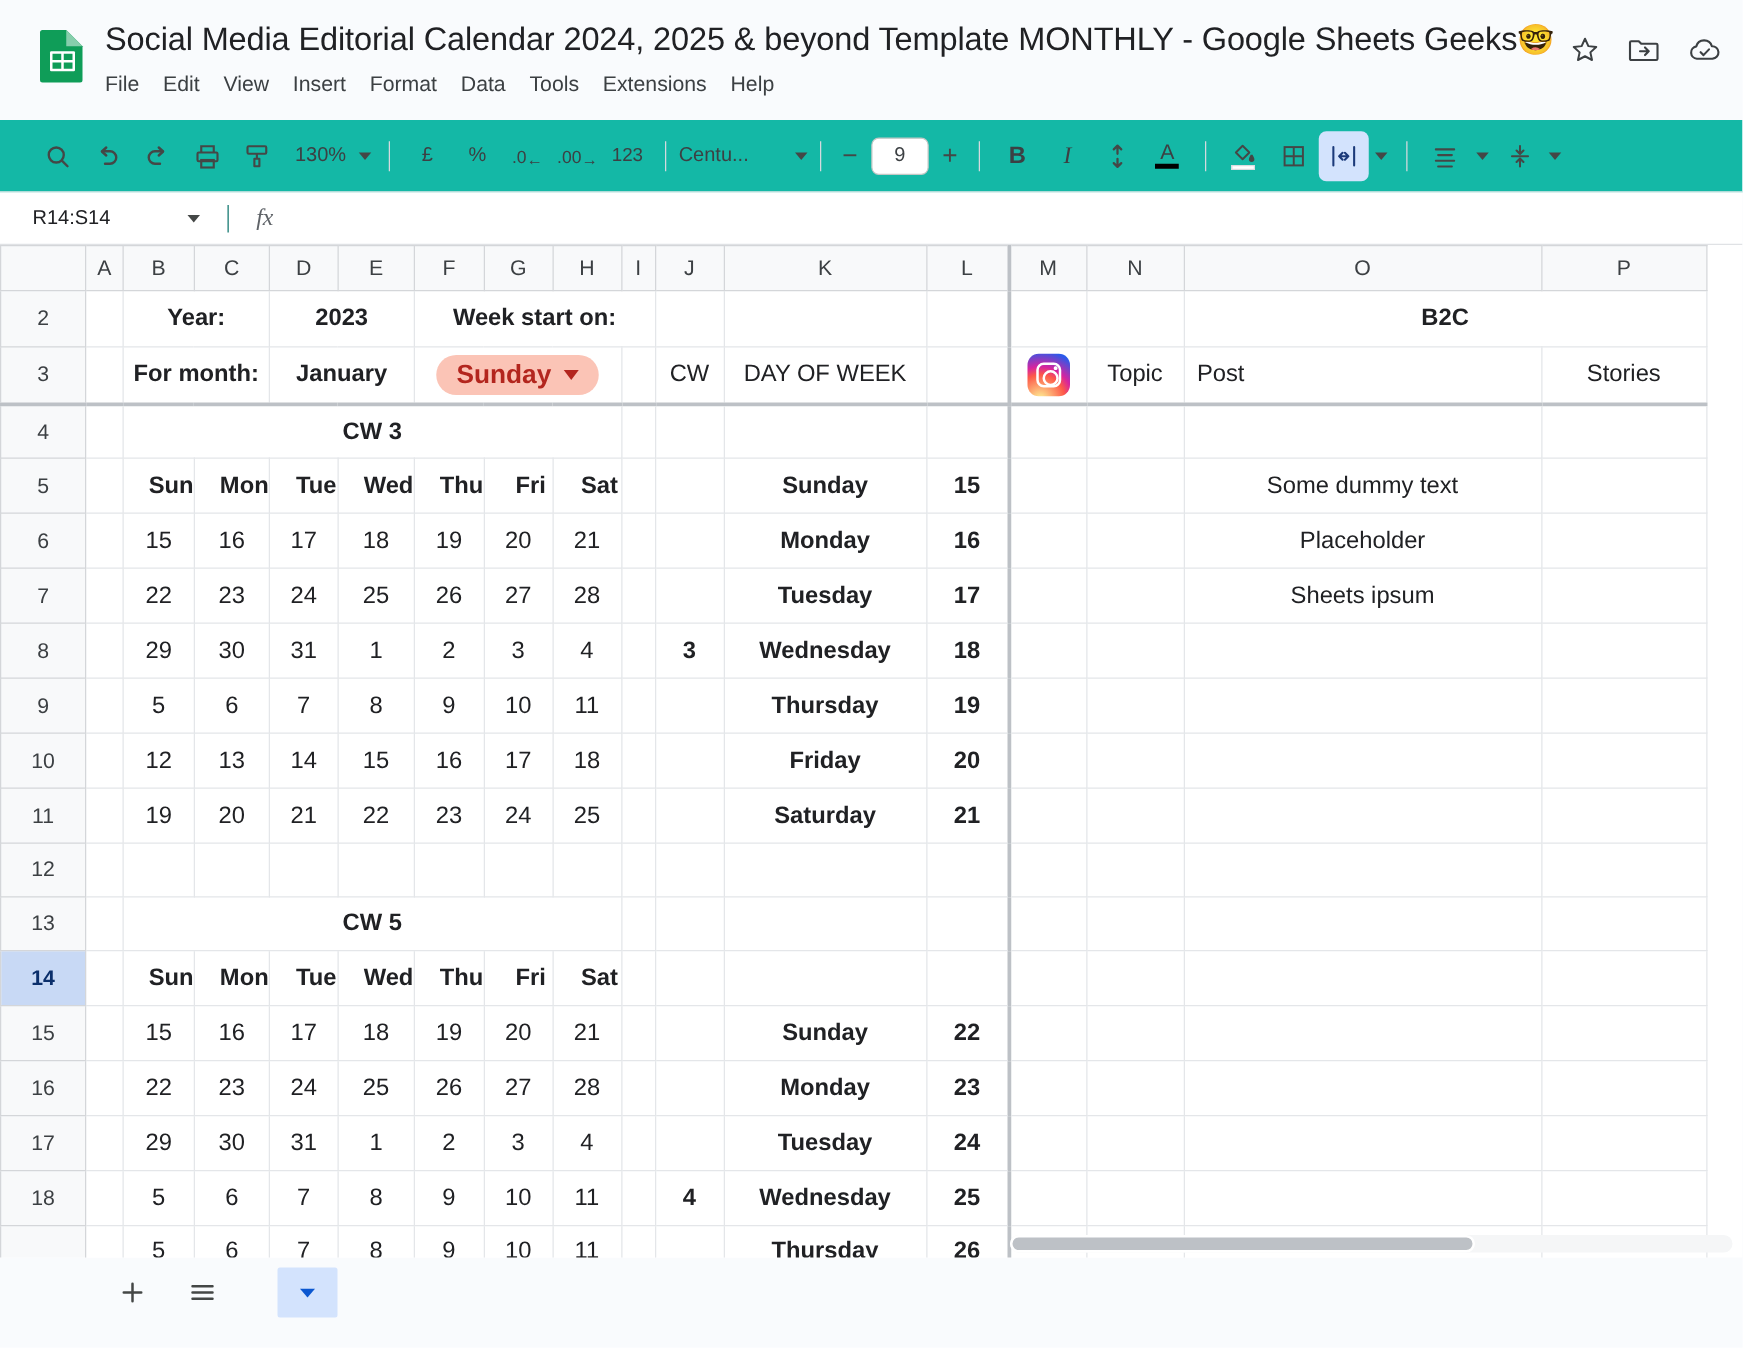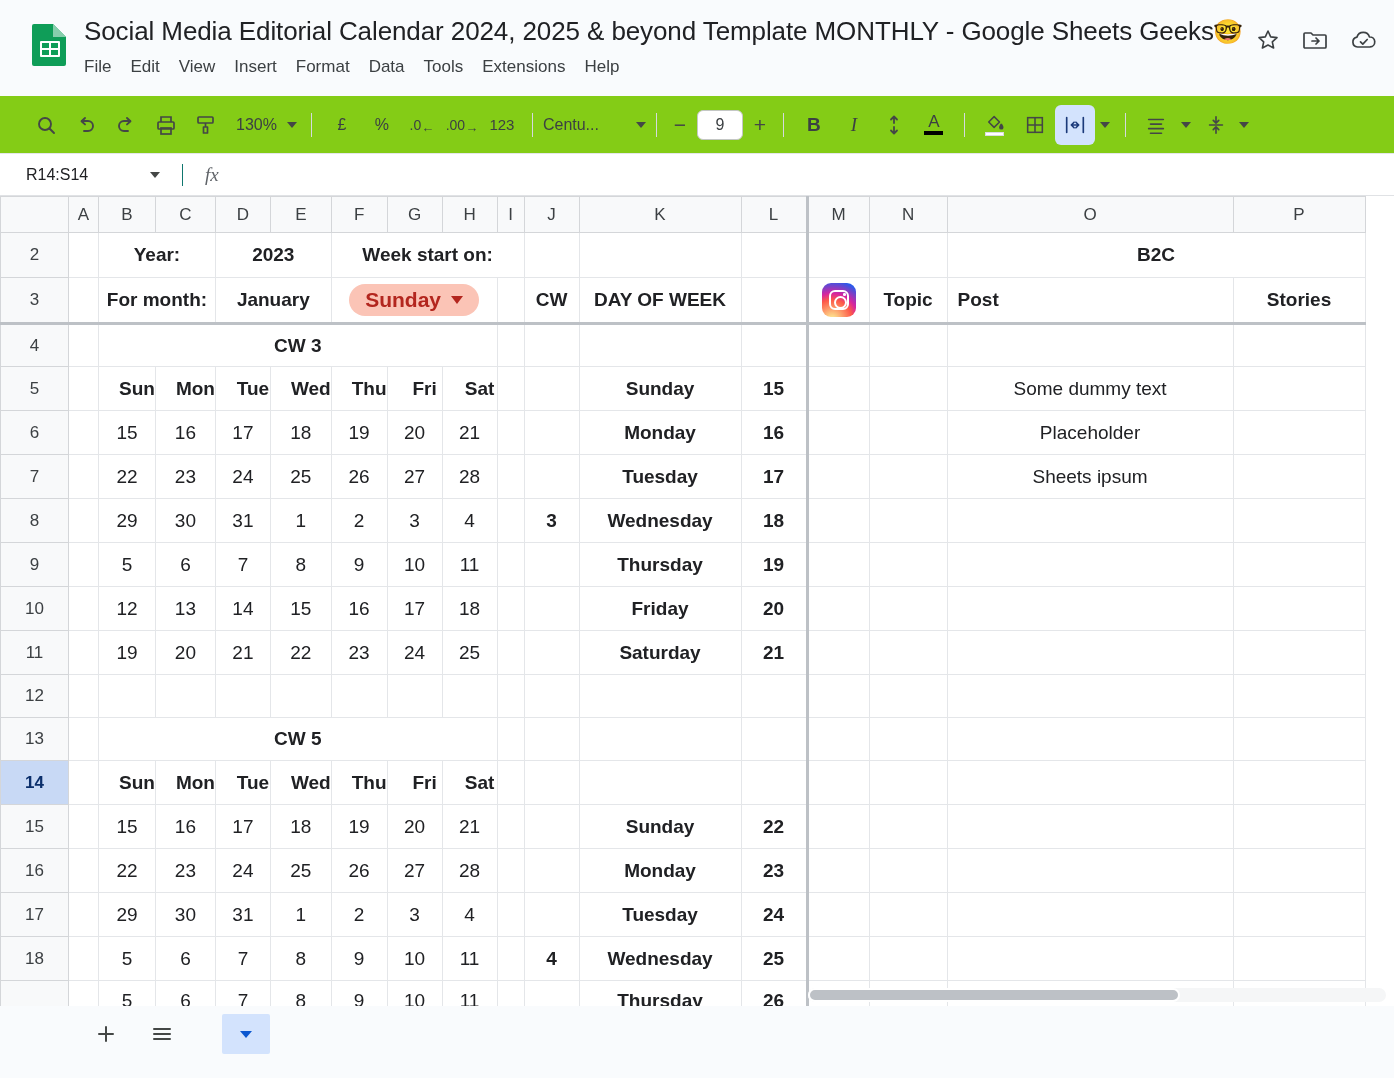--- a/index.html
+++ b/index.html
@@ -20,21 +20,21 @@
   }
   .doc-title .emoji { font-size: 24px; }
   .menubar { display: flex; gap: 19px; margin-top: 6px; font-size: 17px; color: #3c4043; }
   .menubar span { cursor: default; line-height: 24px; }
   .title-icons { display: flex; align-items: center; gap: 22px; margin-top: 14px; margin-left: 16px; flex: 0 0 auto; }
   .title-icons svg { display: block; }
 
   
   .toolbar {
     display: flex; align-items: center; gap: 0;
-    height: 58px; padding: 0 26px; background: #84cc16;
+    height: 58px; padding: 0 26px; background: #14b8a6;
     border-bottom: 1px solid #e4e7ea;
   }
   .tb { display: flex; align-items: center; justify-content: center;
         height: 40px; min-width: 40px; border-radius: 6px; color: #444746; }
   .tb-text { font-size: 16px; color: #3c4043; padding: 0 6px; }
   .zoom-box { display: flex; align-items: center; gap: 4px; padding: 0 4px; }
   .sep { width: 1px; height: 24px; background: #d5d9de; margin: 0 10px; }
   .caret { width: 0; height: 0; border-left: 5px solid transparent;
            border-right: 5px solid transparent; border-top: 6px solid #444746; }
   .font-name { font-size: 16px; color: #3c4043; width: 92px; overflow: hidden;
@@ -73,21 +73,21 @@
             text-align: center; vertical-align: middle; overflow: hidden;
             white-space: nowrap; background: #fff; }
 
   
   .fz-right { border-right: 3px solid #bdc1c6 !important; }
   .fz-bottom td, .fz-bottom th { border-bottom: 3px solid #bdc1c6 !important; }
   .lab { font-weight: bold; font-size: 21px; }
   .teal { background: #7fd9c9; }
   .pink { background: #fbc8de; }
   .peach { background: #fbe2d2; }
-  .bluehdr { background: #1b55c4; color: #fff; font-weight: bold; font-size: 20px; }
+  .bluehdr { background: #1b55c4; color: #fff; font-weight: normal; font-size: 20px; }
   .lightgrey { background: #eceef0; }
   .yearcell { background: #7fd9c9; font-weight: bold; font-size: 22px; }
   .daynamerow { font-weight: bold; font-size: 19px; padding-left: 20px; }
   .cwtitle { font-weight: bold; font-size: 22px; }
   .dayname { font-weight: bold; font-size: 21px; text-align: center; }
   .daynum { font-weight: bold; font-size: 20px; background: #e8eaed; }
   .cwbadge { font-weight: bold; font-size: 20px; text-align: center; }
   .b2c { font-weight: bold; font-size: 24px; }
   .calnum { font-size: 20px; }
 

